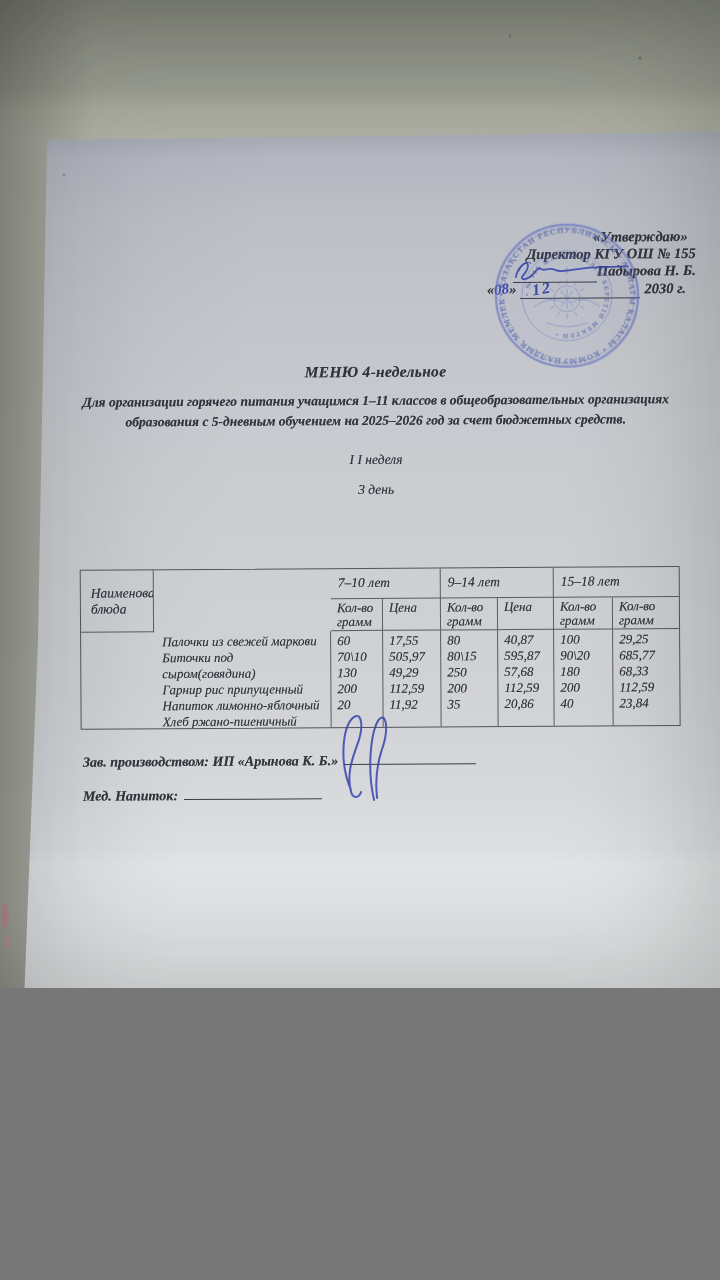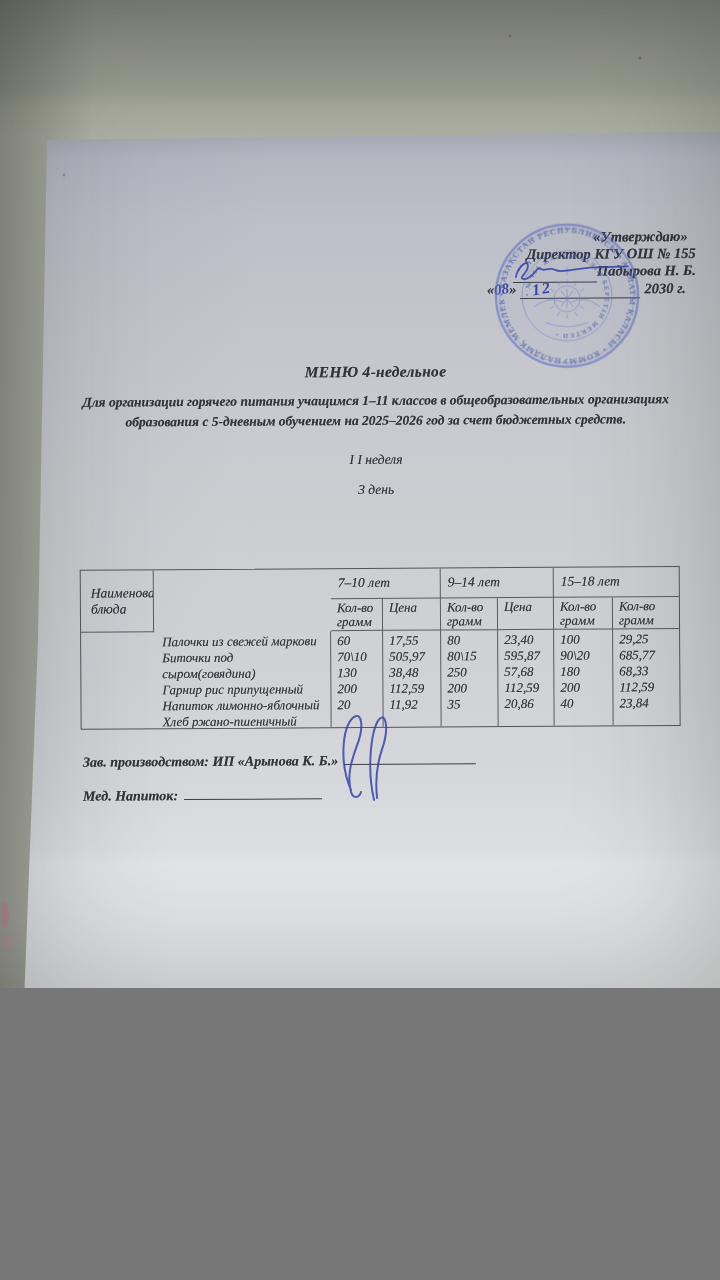--- a/index.html
+++ b/index.html
@@ -160,33 +160,33 @@
       <div class="cell bc num no-b" style="grid-column:3">
           <div class="ln">60</div>
           <div class="ln">70\10</div>
           <div class="ln">130</div>
           <div class="ln">200</div>
           <div class="ln">20</div>
         </div>
       <div class="cell bc num no-b" style="grid-column:4">
           <div class="ln">17,55</div>
           <div class="ln">505,97</div>
-          <div class="ln">38,48</div>
+          <div class="ln">49,29</div>
           <div class="ln">112,59</div>
           <div class="ln">11,92</div>
         </div>
       <div class="cell bc num no-b" style="grid-column:5">
           <div class="ln">80</div>
           <div class="ln">80\15</div>
           <div class="ln">250</div>
           <div class="ln">200</div>
           <div class="ln">35</div>
         </div>
       <div class="cell bc num no-b" style="grid-column:6">
-          <div class="ln">23,40</div>
+          <div class="ln">40,87</div>
           <div class="ln">595,87</div>
           <div class="ln">57,68</div>
           <div class="ln">112,59</div>
           <div class="ln">20,86</div>
         </div>
       <div class="cell bc num no-b" style="grid-column:7">
           <div class="ln">100</div>
           <div class="ln">90\20</div>
           <div class="ln">180</div>
           <div class="ln">200</div>

